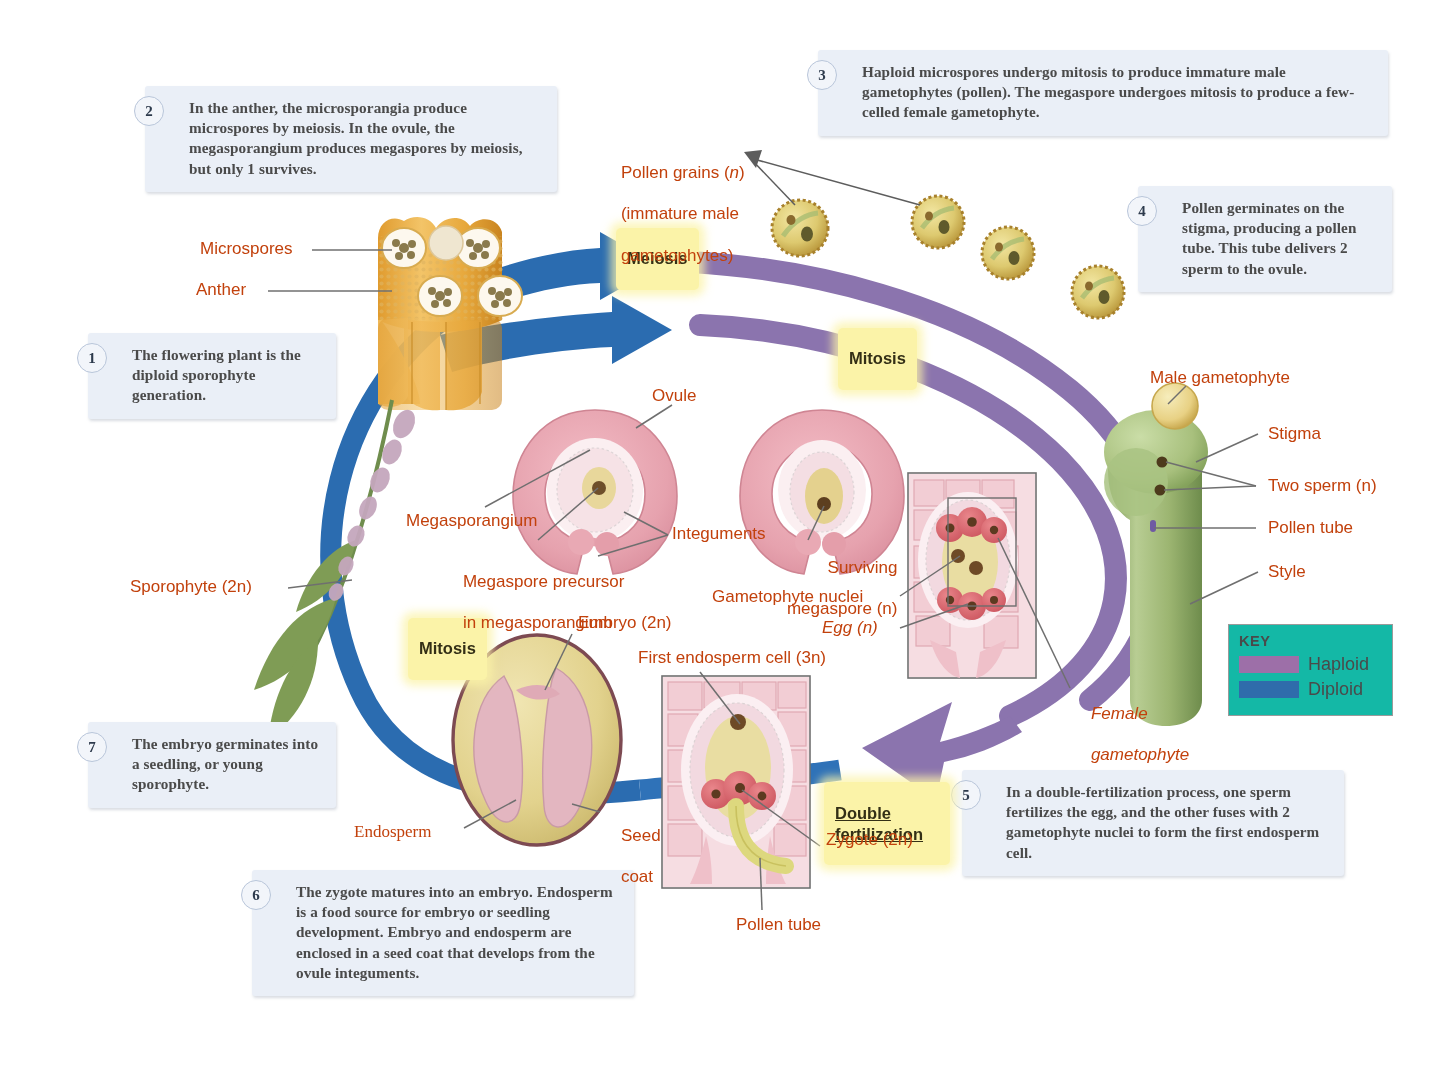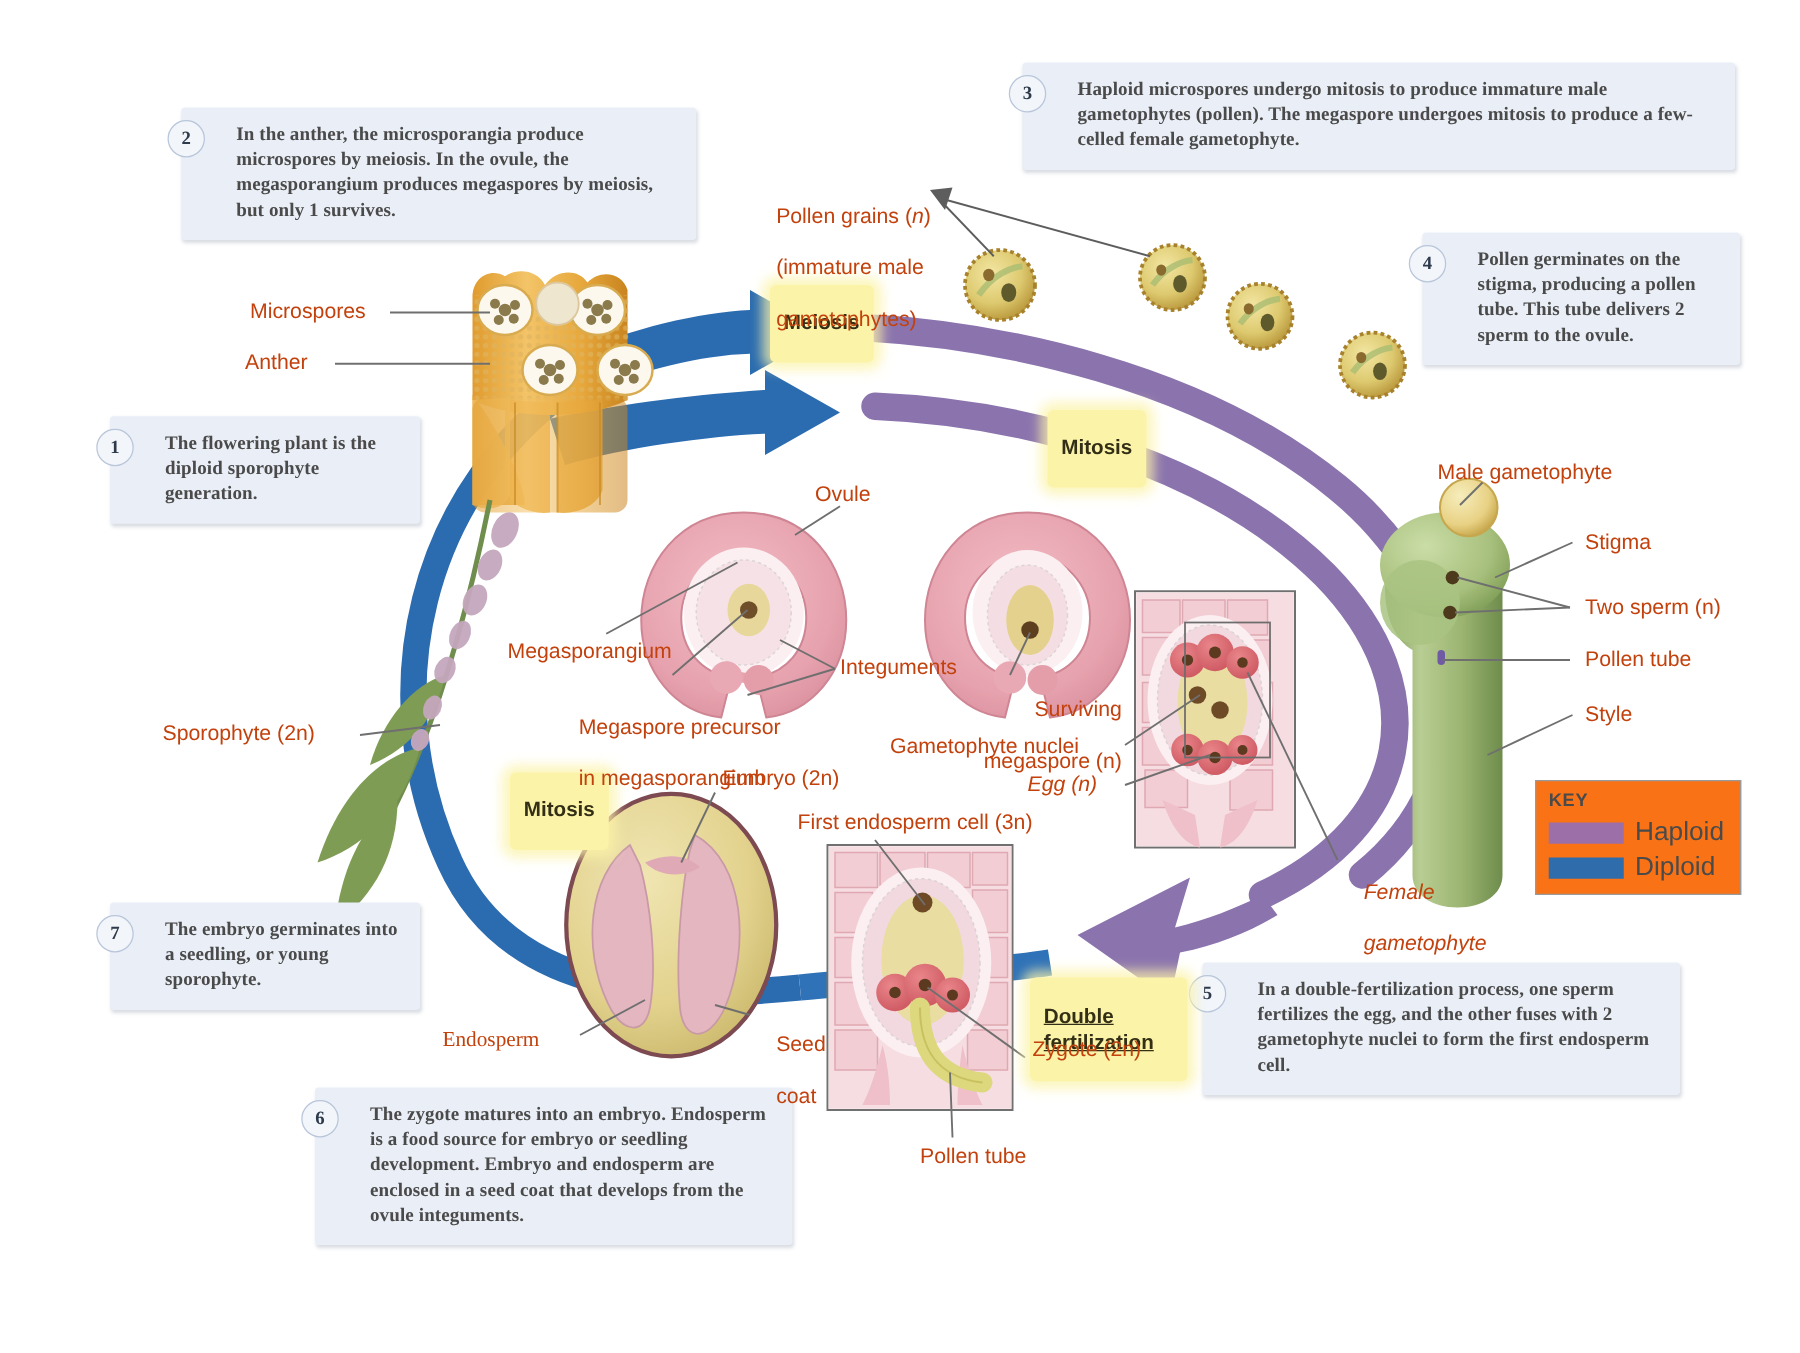--- a/index.html
+++ b/index.html
@@ -23,26 +23,26 @@
   
   .lbl{position:absolute;font-size:17px;color:#c2410c;line-height:1.22;white-space:pre;}
   .lbl i{font-style:italic;}
 
   
   .badge{position:absolute;background:#fbf3a8;border-radius:5px;padding:21px 11px;
      font-weight:bold;font-size:16.5px;color:#332f16;line-height:1.2;
      box-shadow:0 0 9px 6px rgba(251,243,168,.75);}
 
   
-  #keybox{position:absolute;left:1228px;top:624px;width:165px;height:92px;background:#f97316;
+  #keybox{position:absolute;left:1228px;top:624px;width:165px;height:92px;background:#14b8a6;
       border:1.6px solid #9a9a9a;box-sizing:border-box;padding:8px 10px;}
   #keybox .ktitle{font-size:14.5px;font-weight:bold;color:#4a4a4a;letter-spacing:.6px;margin-bottom:5px;}
   #keybox .krow{display:flex;align-items:center;gap:9px;margin-bottom:4px;}
   #keybox .sw{width:60px;height:17px;}
-  #keybox .klab{font-size:21px;color:#4a4a4a;}
+  #keybox .klab{font-size:18px;color:#4a4a4a;}
 </style>
 </head>
 <body>
 
 <div id="stage">
 
   <svg class="layer" viewBox="0 0 1440 1082">
     <defs>
       <linearGradient id="gAnther" x1="0" y1="0" x2="1" y2="0">
         <stop offset="0%" stop-color="#e09b2e"></stop>

